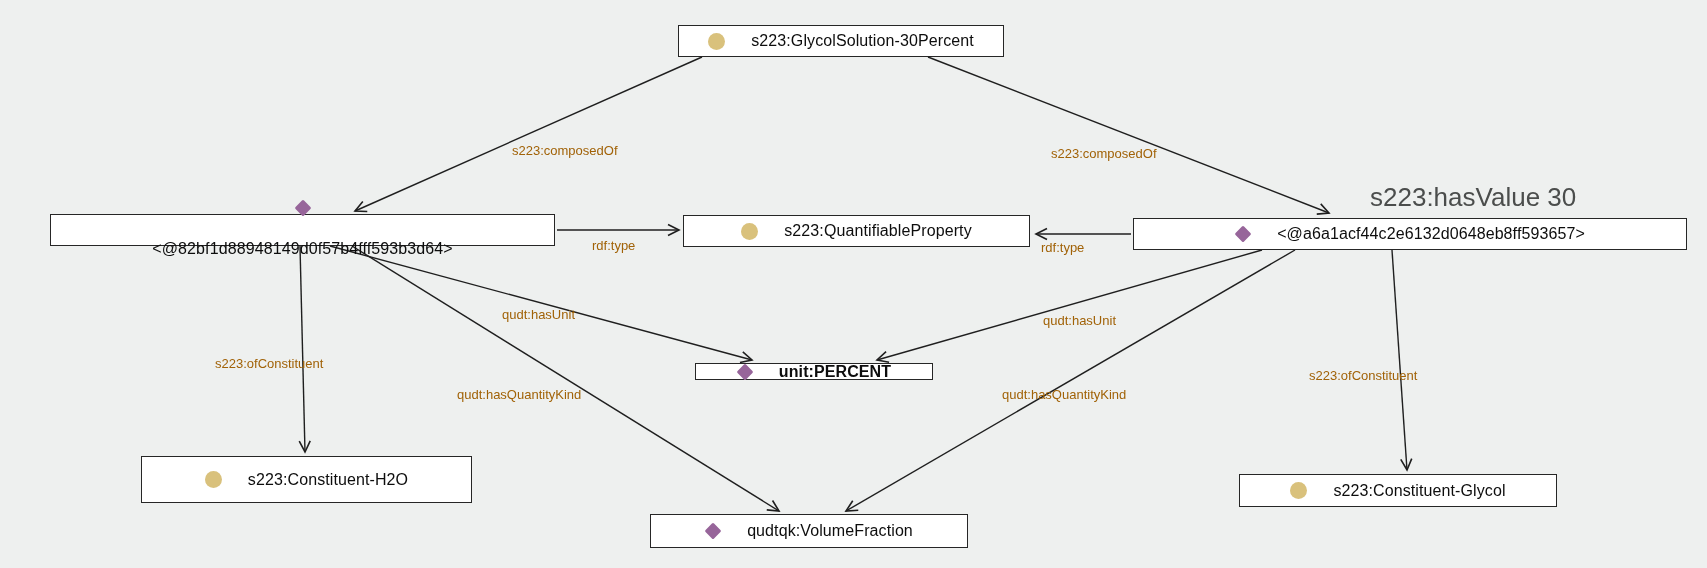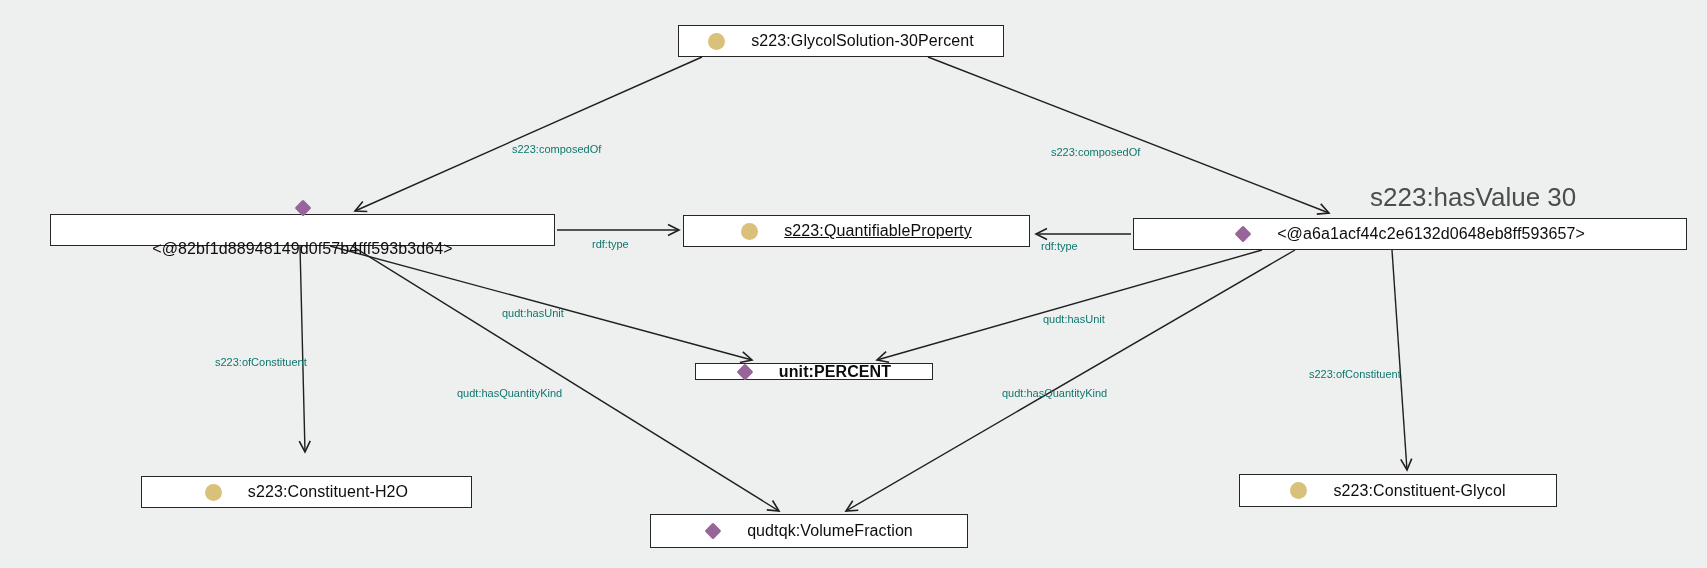--- a/index.html
+++ b/index.html
@@ -45,22 +45,22 @@
   .icon-diamond {
     width: 12px; height: 12px;
     background: #97659a;
     transform: rotate(45deg);
     border-radius: 1.5px;
     flex: 0 0 auto;
     margin: 0 2px;
   }
   .elabel {
     position: absolute;
-    font-size: 11px;
-    color: #0f766e;
+    font-size: 13px;
+    color: #a16207;
     white-space: nowrap;
   }
   .annot {
     position: absolute;
     font-size: 26px;
     color: #4b4d4c;
     white-space: nowrap;
   }
 </style>
 </head>
@@ -104,36 +104,36 @@
   <div class="node" style="left:678px;  top:25px;  width:326px; height:32px;">
     <span class="icon-circle"></span>
     <span>s223:GlycolSolution-30Percent</span>
   </div>
 
   <div class="node" style="left:50px;   top:214px; width:505px; height:32px;flex-direction:column;">
     <span class="icon-diamond"></span>
     <span>&lt;@82bf1d88948149d0f57b4fff593b3d64&gt;</span>
   </div>
 
-  <div class="node" style="left:683px;  top:215px; width:347px; height:32px;text-decoration:underline;">
+  <div class="node" style="left:683px;  top:215px; width:347px; height:32px;">
     <span class="icon-circle"></span>
     <span>s223:QuantifiableProperty</span>
   </div>
 
   <div class="node" style="left:1133px; top:218px; width:554px; height:32px;">
     <span class="icon-diamond"></span>
     <span>&lt;@a6a1acf44c2e6132d0648eb8ff593657&gt;</span>
   </div>
 
   <div class="node" style="left:695px;  top:363px; width:238px; height:17px;font-weight:bold;">
     <span class="icon-diamond"></span>
     <span>unit:PERCENT</span>
   </div>
 
-  <div class="node" style="left:141px;  top:456px; width:331px; height:32px;margin-top:20px;">
+  <div class="node" style="left:141px;  top:456px; width:331px; height:47px;">
     <span class="icon-circle"></span>
     <span>s223:Constituent-H2O</span>
   </div>
 
   <div class="node" style="left:650px;  top:514px; width:318px; height:34px;">
     <span class="icon-diamond"></span>
     <span>qudtqk:VolumeFraction</span>
   </div>
 
   <div class="node" style="left:1239px; top:474px; width:318px; height:33px;">

